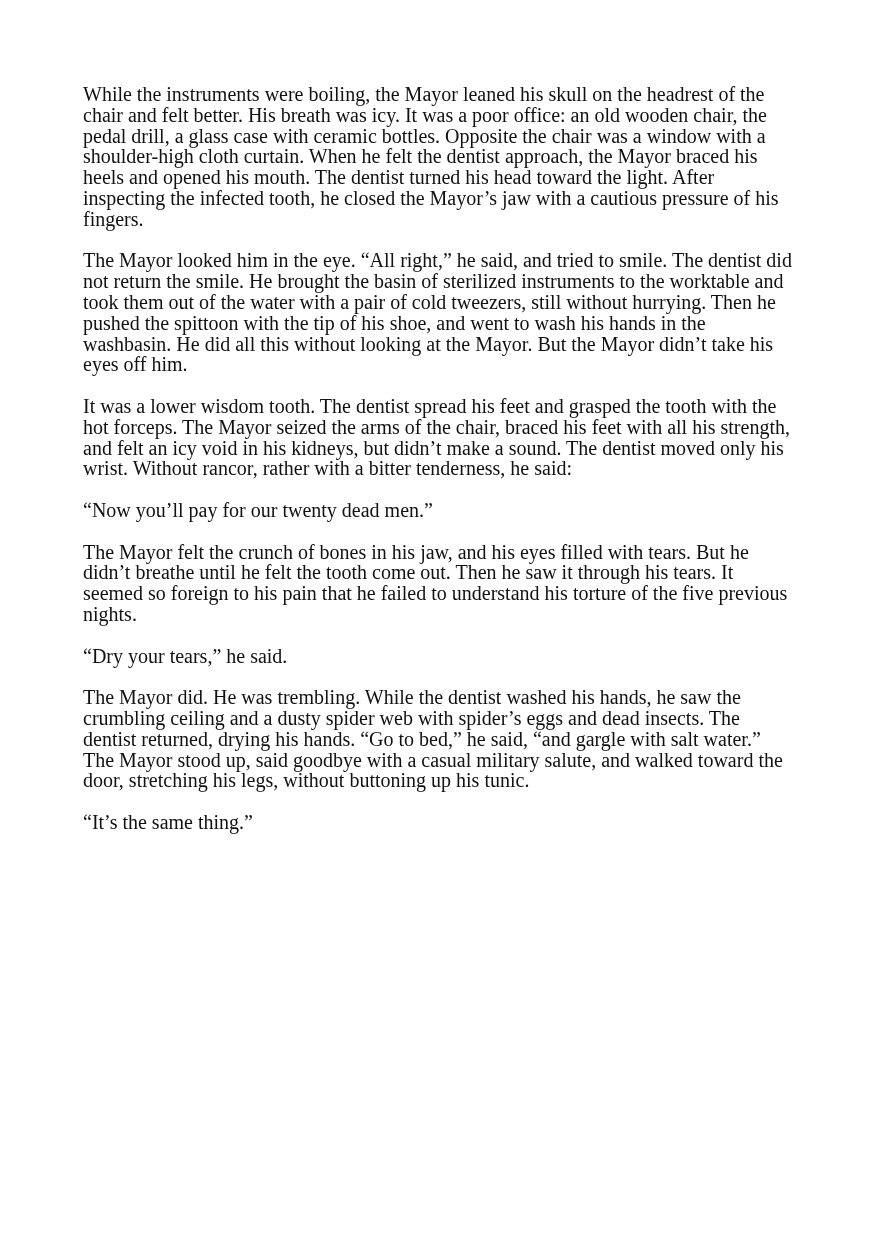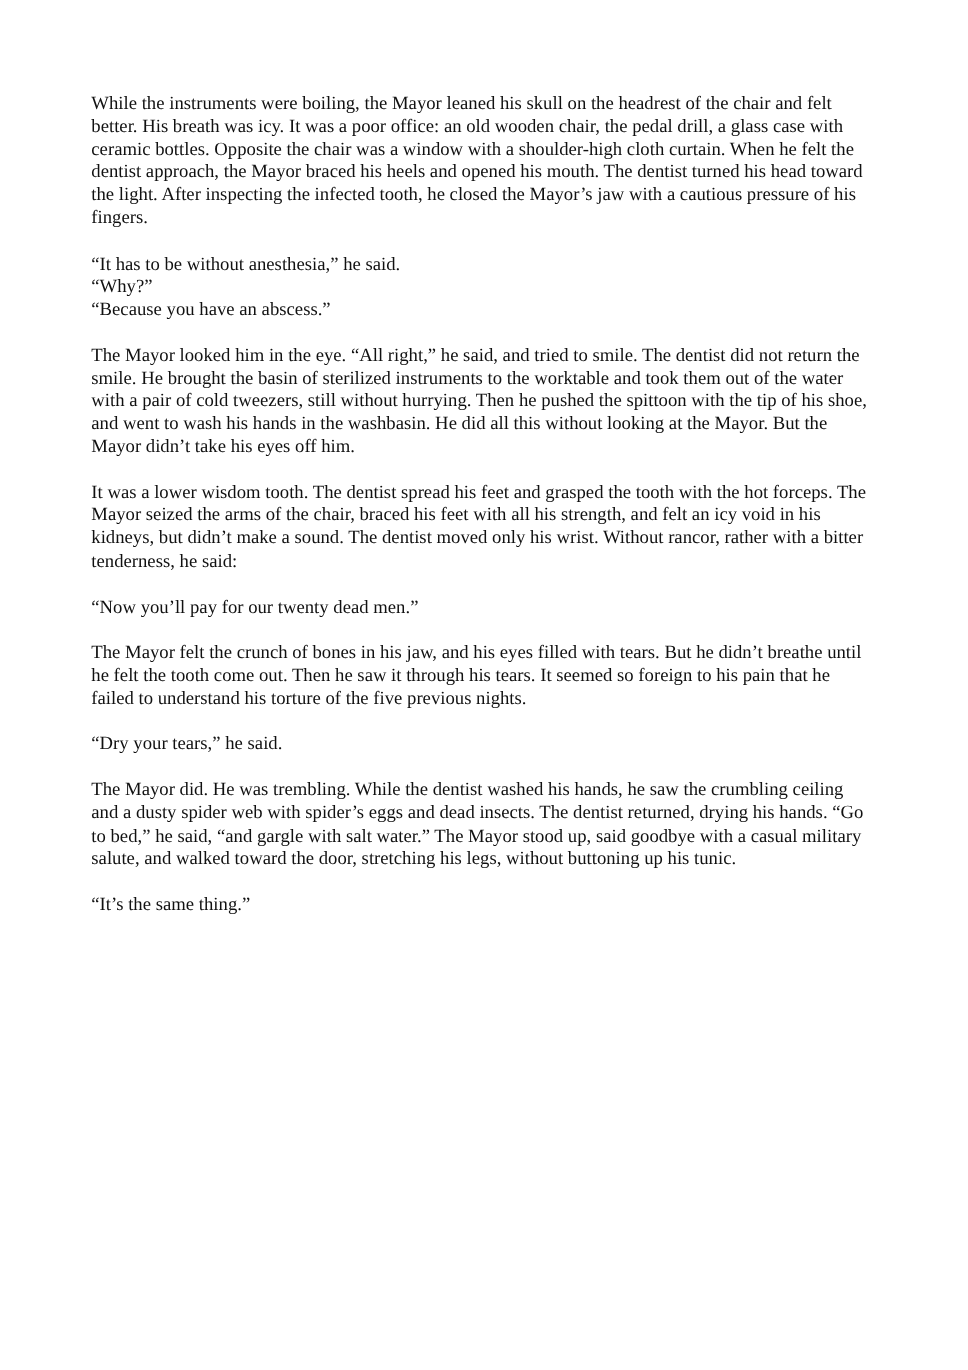--- a/index.html
+++ b/index.html
@@ -12,40 +12,37 @@
     height: 1245px;
     position: relative;
     font-family: "Liberation Serif", serif;
   }
   .page {
     position: absolute;
     left: 83px;
     top: 84px;
     width: 712px;
     color: #111111;
-    font-size: 17px;
+    font-size: 20px;
     line-height: 20.8px;
     text-align: left;
   }
   .para {
     margin: 0 0 20.8px 0;
     white-space: pre-line; 
   }
   .para:last-child {
     margin-bottom: 4px;
   }
 </style>
 </head>
 <body>
 
 <div class="page">
   <p class="para">While the instruments were boiling, the Mayor leaned his skull on the headrest of the chair and felt better. His breath was icy. It was a poor office: an old wooden chair, the pedal drill, a glass case with ceramic bottles. Opposite the chair was a window with a shoulder-high cloth curtain. When he felt the dentist approach, the Mayor braced his heels and opened his mouth. The dentist turned his head toward the light. After inspecting the infected tooth, he closed the Mayor’s jaw with a cautious pressure of his fingers.</p>
-  <p class="para">“It has to be without anesthesia,” he said.
-“Why?”
-“Because you have an abscess.”</p>
   <p class="para">The Mayor looked him in the eye. “All right,” he said, and tried to smile. The dentist did not return the smile. He brought the basin of sterilized instruments to the worktable and took them out of the water with a pair of cold tweezers, still without hurrying. Then he pushed the spittoon with the tip of his shoe, and went to wash his hands in the washbasin. He did all this without looking at the Mayor. But the Mayor didn’t take his eyes off him.</p>
   <p class="para">It was a lower wisdom tooth. The dentist spread his feet and grasped the tooth with the hot forceps. The Mayor seized the arms of the chair, braced his feet with all his strength, and felt an icy void in his kidneys, but didn’t make a sound. The dentist moved only his wrist. Without rancor, rather with a bitter tenderness, he said:</p>
   <p class="para">“Now you’ll pay for our twenty dead men.”</p>
   <p class="para">The Mayor felt the crunch of bones in his jaw, and his eyes filled with tears. But he didn’t breathe until he felt the tooth come out. Then he saw it through his tears. It seemed so foreign to his pain that he failed to understand his torture of the five previous nights.</p>
   <p class="para">“Dry your tears,” he said.</p>
   <p class="para">The Mayor did. He was trembling. While the dentist washed his hands, he saw the crumbling ceiling and a dusty spider web with spider’s eggs and dead insects. The dentist returned, drying his hands. “Go to bed,” he said, “and gargle with salt water.” The Mayor stood up, said goodbye with a casual military salute, and walked toward the door, stretching his legs, without buttoning up his tunic.</p>
   <p class="para">“It’s the same thing.”</p>
 </div>
 
 </body></html>

